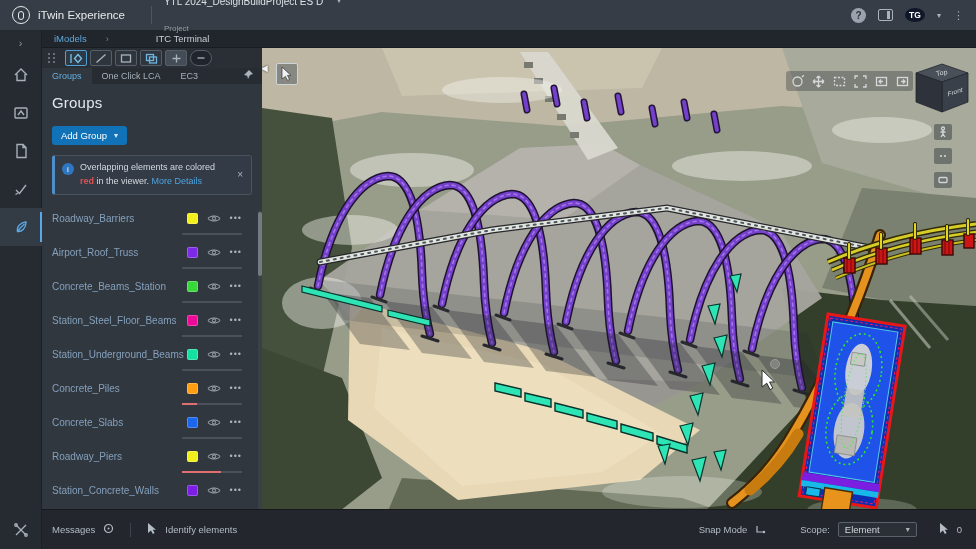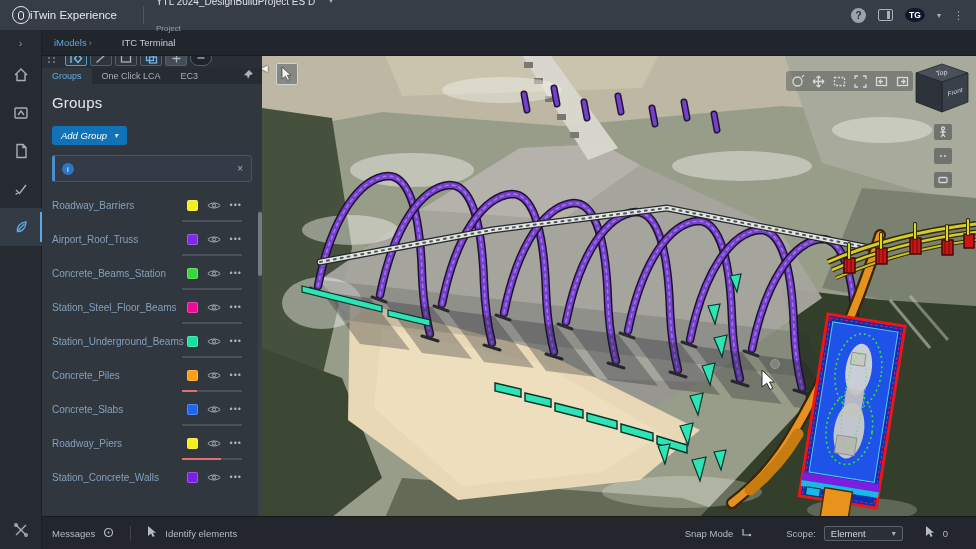--- a/index.html
+++ b/index.html
@@ -3,21 +3,21 @@
 <meta charset="utf-8">
 <style>
   * { margin:0; padding:0; box-sizing:border-box; }
   html,body { width:976px; height:549px; overflow:hidden; background:#23272d;
     font-family:"Liberation Sans", sans-serif; }
   .app { position:relative; width:976px; height:549px; }
 
   
   .topbar { position:absolute; left:0; top:0; right:0; height:30px; background:#363d46;
     display:flex; align-items:center; z-index:30; }
-  .logo-wrap { display:flex; align-items:center; padding:0 14px 0 12px; }
+  .logo-wrap { display:flex; align-items:center; gap:8px; padding:0 14px 0 12px; }
   .logo-circle { width:18px; height:18px; border:1.6px solid #e8ebee; border-radius:50%;
     display:flex; align-items:center; justify-content:center; }
   .logo-circle i { width:6px; height:9px; border:1.4px solid #e8ebee; border-radius:3px; display:block; }
   .app-name { color:#e6e9ec; font-size:11.5px; }
   .tb-divider { width:1px; height:18px; background:#4d565f; margin:0 12px; }
   .proj { display:flex; flex-direction:column; line-height:1.1; }
   .proj-title-row { display:flex; align-items:center; gap:14px; }
   .proj-title { color:#dde1e6; font-size:10px; }
   .caret { color:#aab2ba; font-size:8px; }
   .proj-sub { color:#939ca5; font-size:8px; margin-top:18px; }
@@ -35,22 +35,22 @@
     display:flex; flex-direction:column; align-items:center; z-index:25; border-right:1px solid #1c2025; }
   .sb-item { width:42px; height:38px; display:flex; align-items:center; justify-content:center; position:relative; }
   .sb-item svg { stroke:#a7afb8; fill:none; stroke-width:1.4; }
   .sb-item.active { background:#333b44; }
   .sb-item.active svg { stroke:#5aa9e6; }
   .sb-item.active::after { content:""; position:absolute; right:0; top:4px; bottom:4px; width:2px; background:#5aa9e6; }
   .sb-chevron { height:26px; color:#8d959e; font-size:11px; }
   .sb-spacer { flex:1; }
 
   
-  .crumbbar { position:absolute; left:42px; top:30px; right:0; height:26px; background:#21262c;
-    display:flex; align-items:center; gap:2px; padding-left:12px; border-bottom:1px solid #191d22; z-index:20; }
+  .crumbbar { position:absolute; left:42px; top:30px; right:0; height:18px; background:#21262c;
+    display:flex; align-items:center; gap:19px; padding-left:12px; border-bottom:1px solid #191d22; z-index:20; }
   .crumb-root { color:#5fa8dc; font-size:9.5px; }
   .crumb-sep { color:#7d858e; font-size:9px; }
   .crumb-cur { color:#c6cdd4; font-size:9.5px;margin-left:28px; }
 
   
   .panel { position:absolute; left:42px; top:48px; width:220px; bottom:24px; background:#31373f;
     display:flex; flex-direction:column; z-index:15; }
   .ptoolbar { height:20px; background:#2a2f36; display:flex; align-items:center; gap:3px; padding:0 4px; }
   .drag-dots { display:grid; grid-template-columns:repeat(2,3px); grid-gap:2px; margin:0 6px 0 2px; }
   .drag-dots i { width:2px; height:2px; border-radius:50%; background:#7d858e; display:block; }
@@ -68,21 +68,21 @@
   .pin svg { fill:#aab3bc; }
 
   .pbody { flex:1; padding:8px 10px 0; position:relative; overflow:hidden; }
   .ptitle { color:#e4e8ec; font-size:15px; font-weight:400; letter-spacing:.2px; margin:2px 0 14px; }
   .cbg-row { display:flex; align-items:center; gap:8px; margin-bottom:12px; }
   .cbg-label { color:#cfd6dd; font-size:10px; }
   .toggle { width:28px; height:13px; border-radius:8px; background:#1873c4; position:relative; }
   .toggle i { position:absolute; right:1.5px; top:1.5px; width:10px; height:10px; background:#fff; border-radius:50%; }
   .eyeoff svg { stroke:#9aa2ab; fill:none; stroke-width:1.2; }
   .add-group-btn { background:#1272b8; border:none; color:#fff; font-size:9.5px; padding:4px 9px;
-    border-radius:3px; display:inline-flex; align-items:center; gap:7px; margin-bottom:10px;font-style:italic; }
+    border-radius:3px; display:inline-flex; align-items:center; gap:7px; margin-bottom:10px; }
   .add-group-btn .caret { color:#d7e6f2; }
 
   .banner { border:1px solid #4a525e; border-left:3px solid #4e8ecb; background:#333b47; border-radius:3px;
     padding:5px 6px 6px 7px; display:flex; gap:6px; margin-bottom:6px; }
   .banner-icon { width:12px; height:12px; border-radius:50%; background:#2f76c0; color:#fff; flex:0 0 12px;
     font-size:8px; font-style:normal; display:flex; align-items:center; justify-content:center; margin-top:2px; }
   .banner-text { color:#d3d9df; font-size:9px; line-height:1.5; }
   .banner-text .em { font-weight:bold; }
   .banner-text .lnk { color:#4da3dd; }
   .banner-close { margin-left:auto; color:#aab3bc; font-size:10px; align-self:center; padding:0 2px; }
@@ -109,25 +109,25 @@
   .navcube { position:absolute; left:650px; top:12px; }
   .vside { position:absolute; left:672px; top:76px; display:flex; flex-direction:column; gap:8px; }
   .vside .vtool { background:rgba(42,47,55,.45); border-radius:2px; }
   .select-tool-btn { position:absolute; left:14px; top:15px; width:22px; height:22px;
     border:1.5px solid #ccd3da; background:rgba(70,80,92,.45); border-radius:2px;
     display:flex; align-items:center; justify-content:center; }
   .collapse-handle { position:absolute; left:-3px; top:14px; color:#f0f2f4; font-size:11px;
     text-shadow:0 0 2px #222; }
 
   
-  .statusbar { position:absolute; left:42px; right:0; bottom:0; height:33px; background:#23272d;
+  .statusbar { position:absolute; left:42px; right:0; bottom:0; height:40px; background:#23272d;
     border-top:1px solid #15181c; display:flex; align-items:center; color:#b4bcc4; font-size:9.5px; z-index:30; }
   .sb-left { display:flex; align-items:center; gap:8px; padding-left:10px; }
   .status-div { width:1px; height:14px; background:#3c434c; margin:0 8px; }
-  .sb-right { margin-left:auto; display:flex; align-items:center; gap:8px; padding-right:28px; }
+  .sb-right { margin-left:auto; display:flex; align-items:center; gap:8px; padding-right:14px; }
   .scope-select { border:1px solid #5a626c; background:#2b3037; color:#cfd5db; font-size:9.5px;
     padding:1px 6px; border-radius:2px; display:flex; align-items:center; gap:26px; }
   .mini-icon svg { stroke:#b4bcc4; fill:none; stroke-width:1.2; }
 </style>
 </head>
 <body>
 
 <div class="app">
 
   <div class="topbar">
@@ -259,20 +259,24 @@
       <div class="ptitle">Groups</div>
 
 
       <button class="add-group-btn">
         <span>Add Group</span>
           <span class="caret">▾</span>
       </button>
 
       <div class="banner">
         <i class="banner-icon">i</i>
+        <span class="banner-text">
+          <span>Overlapping elements are colored </span><span class="em" style="color:#e05252;">red</span><span> in the viewer.</span>
+          <span class="lnk">More Details</span>
+        </span>
         <span class="banner-close">×</span>
       </div>
 
       <div class="grouplist" id="grouplist">
     <div class="group-row">
       <span class="group-name">Roadway_Barriers</span>
       <span class="row-controls">
         <span class="swatch" style="background: rgb(242, 239, 29);"></span>
         <span class="eye">
           <svg width="14" height="9" viewBox="0 0 16 10">

